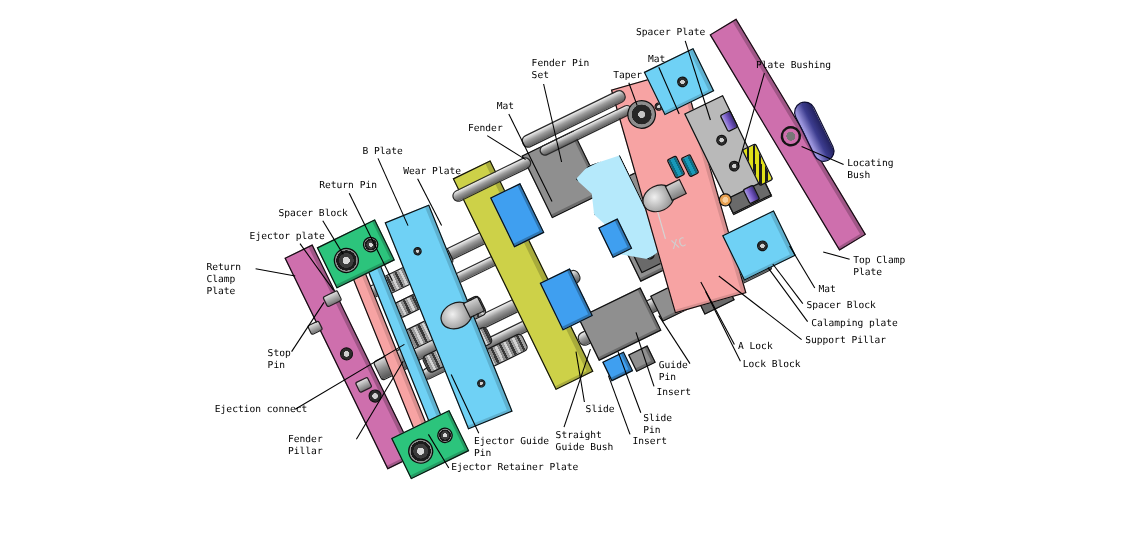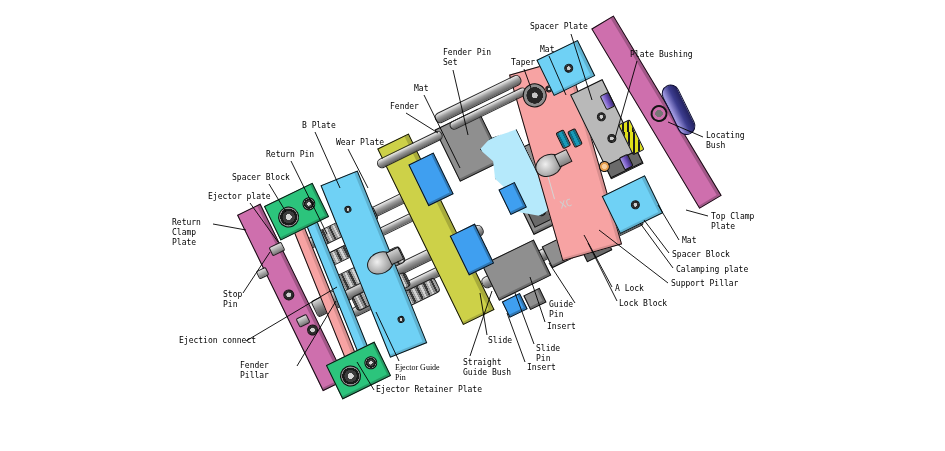--- a/index.html
+++ b/index.html
@@ -105,21 +105,21 @@
       <div class="part-label" style="left: 208px; top: 192px;">Ejector plate</div>
       <div class="part-label" style="left: 172px; top: 218px;">Return
 Clamp
 Plate</div>
       <div class="part-label" style="left: 223px; top: 290px;">Stop
 Pin</div>
       <div class="part-label" style="left: 179px; top: 336px;">Ejection connect</div>
       <div class="part-label" style="left: 240px; top: 361px;">Fender
 Pillar</div>
       <div class="part-label" style="left: 376px; top: 385px;">Ejector Retainer Plate</div>
-      <div class="part-label" style="left: 395px; top: 363px; font-family: Liberation Serif, serif;">Ejector Guide
+      <div class="part-label" style="left: 395px; top: 363px;">Ejector Guide
 Pin</div>
       <div class="part-label" style="left: 463px; top: 358px;">Straight
 Guide Bush</div>
       <div class="part-label" style="left: 488px; top: 336px;">Slide</div>
       <div class="part-label" style="left: 527px; top: 363px;">Insert</div>
       <div class="part-label" style="left: 536px; top: 344px;">Slide
 Pin</div>
       <div class="part-label" style="left: 547px; top: 322px;">Insert</div>
       <div class="part-label" style="left: 549px; top: 300px;">Guide
 Pin</div>

